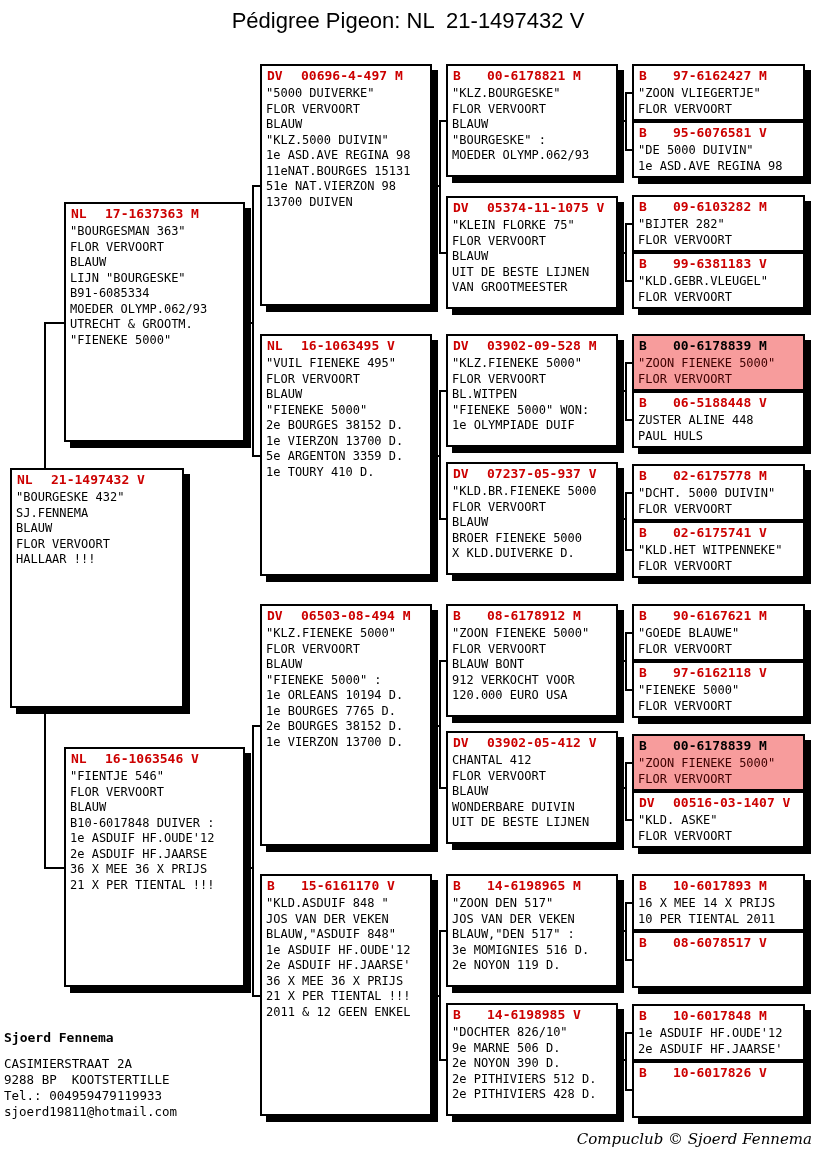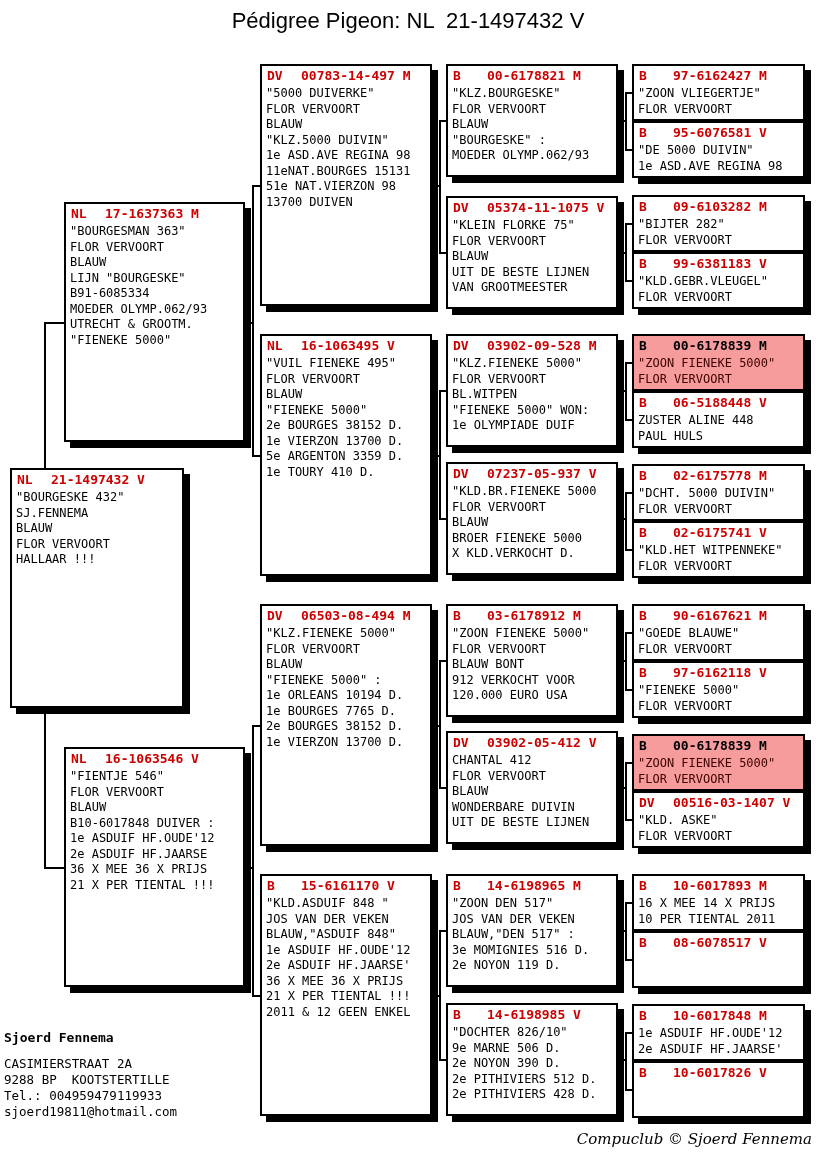--- a/index.html
+++ b/index.html
@@ -64,21 +64,21 @@
         <div class="ln">BLAUW</div>
         <div class="ln">B10-6017848 DUIVER :</div>
         <div class="ln">1e ASDUIF HF.OUDE'12</div>
         <div class="ln">2e ASDUIF HF.JAARSE</div>
         <div class="ln">36 X MEE 36 X PRIJS</div>
         <div class="ln">21 X PER TIENTAL !!!</div>
       </div>
   </div>
 
   <div class="box" style="left:260px;top:64px;width:172px;height:242px">
-    <div class="hdr"><span class="cc">DV</span><span class="rn">00783-14-497 M</span></div>
+    <div class="hdr"><span class="cc">DV</span><span class="rn">00696-4-497 M</span></div>
     <div class="bd">
         <div class="ln">"5000 DUIVERKE"</div>
         <div class="ln">FLOR VERVOORT</div>
         <div class="ln">BLAUW</div>
         <div class="ln">"KLZ.5000 DUIVIN"</div>
         <div class="ln">1e ASD.AVE REGINA 98</div>
         <div class="ln">11eNAT.BOURGES 15131</div>
         <div class="ln">51e NAT.VIERZON 98</div>
         <div class="ln">13700 DUIVEN</div>
       </div>
@@ -153,25 +153,25 @@
         <div class="ln">1e OLYMPIADE DUIF</div>
       </div>
   </div>
   <div class="box" style="left:446px;top:462px;width:172px;height:113px">
     <div class="hdr"><span class="cc">DV</span><span class="rn">07237-05-937 V</span></div>
     <div class="bd">
         <div class="ln">"KLD.BR.FIENEKE 5000</div>
         <div class="ln">FLOR VERVOORT</div>
         <div class="ln">BLAUW</div>
         <div class="ln">BROER FIENEKE 5000</div>
-        <div class="ln">X KLD.VERKOCHT D.</div>
+        <div class="ln">X KLD.DUIVERKE D.</div>
       </div>
   </div>
   <div class="box" style="left:446px;top:604px;width:172px;height:113px">
-    <div class="hdr"><span class="cc">B</span><span class="rn">03-6178912 M</span></div>
+    <div class="hdr"><span class="cc">B</span><span class="rn">08-6178912 M</span></div>
     <div class="bd">
         <div class="ln">"ZOON FIENEKE 5000"</div>
         <div class="ln">FLOR VERVOORT</div>
         <div class="ln">BLAUW BONT</div>
         <div class="ln">912 VERKOCHT VOOR</div>
         <div class="ln">120.000 EURO USA</div>
       </div>
   </div>
   <div class="box" style="left:446px;top:731px;width:172px;height:113px">
     <div class="hdr"><span class="cc">DV</span><span class="rn">03902-05-412 V</span></div>

